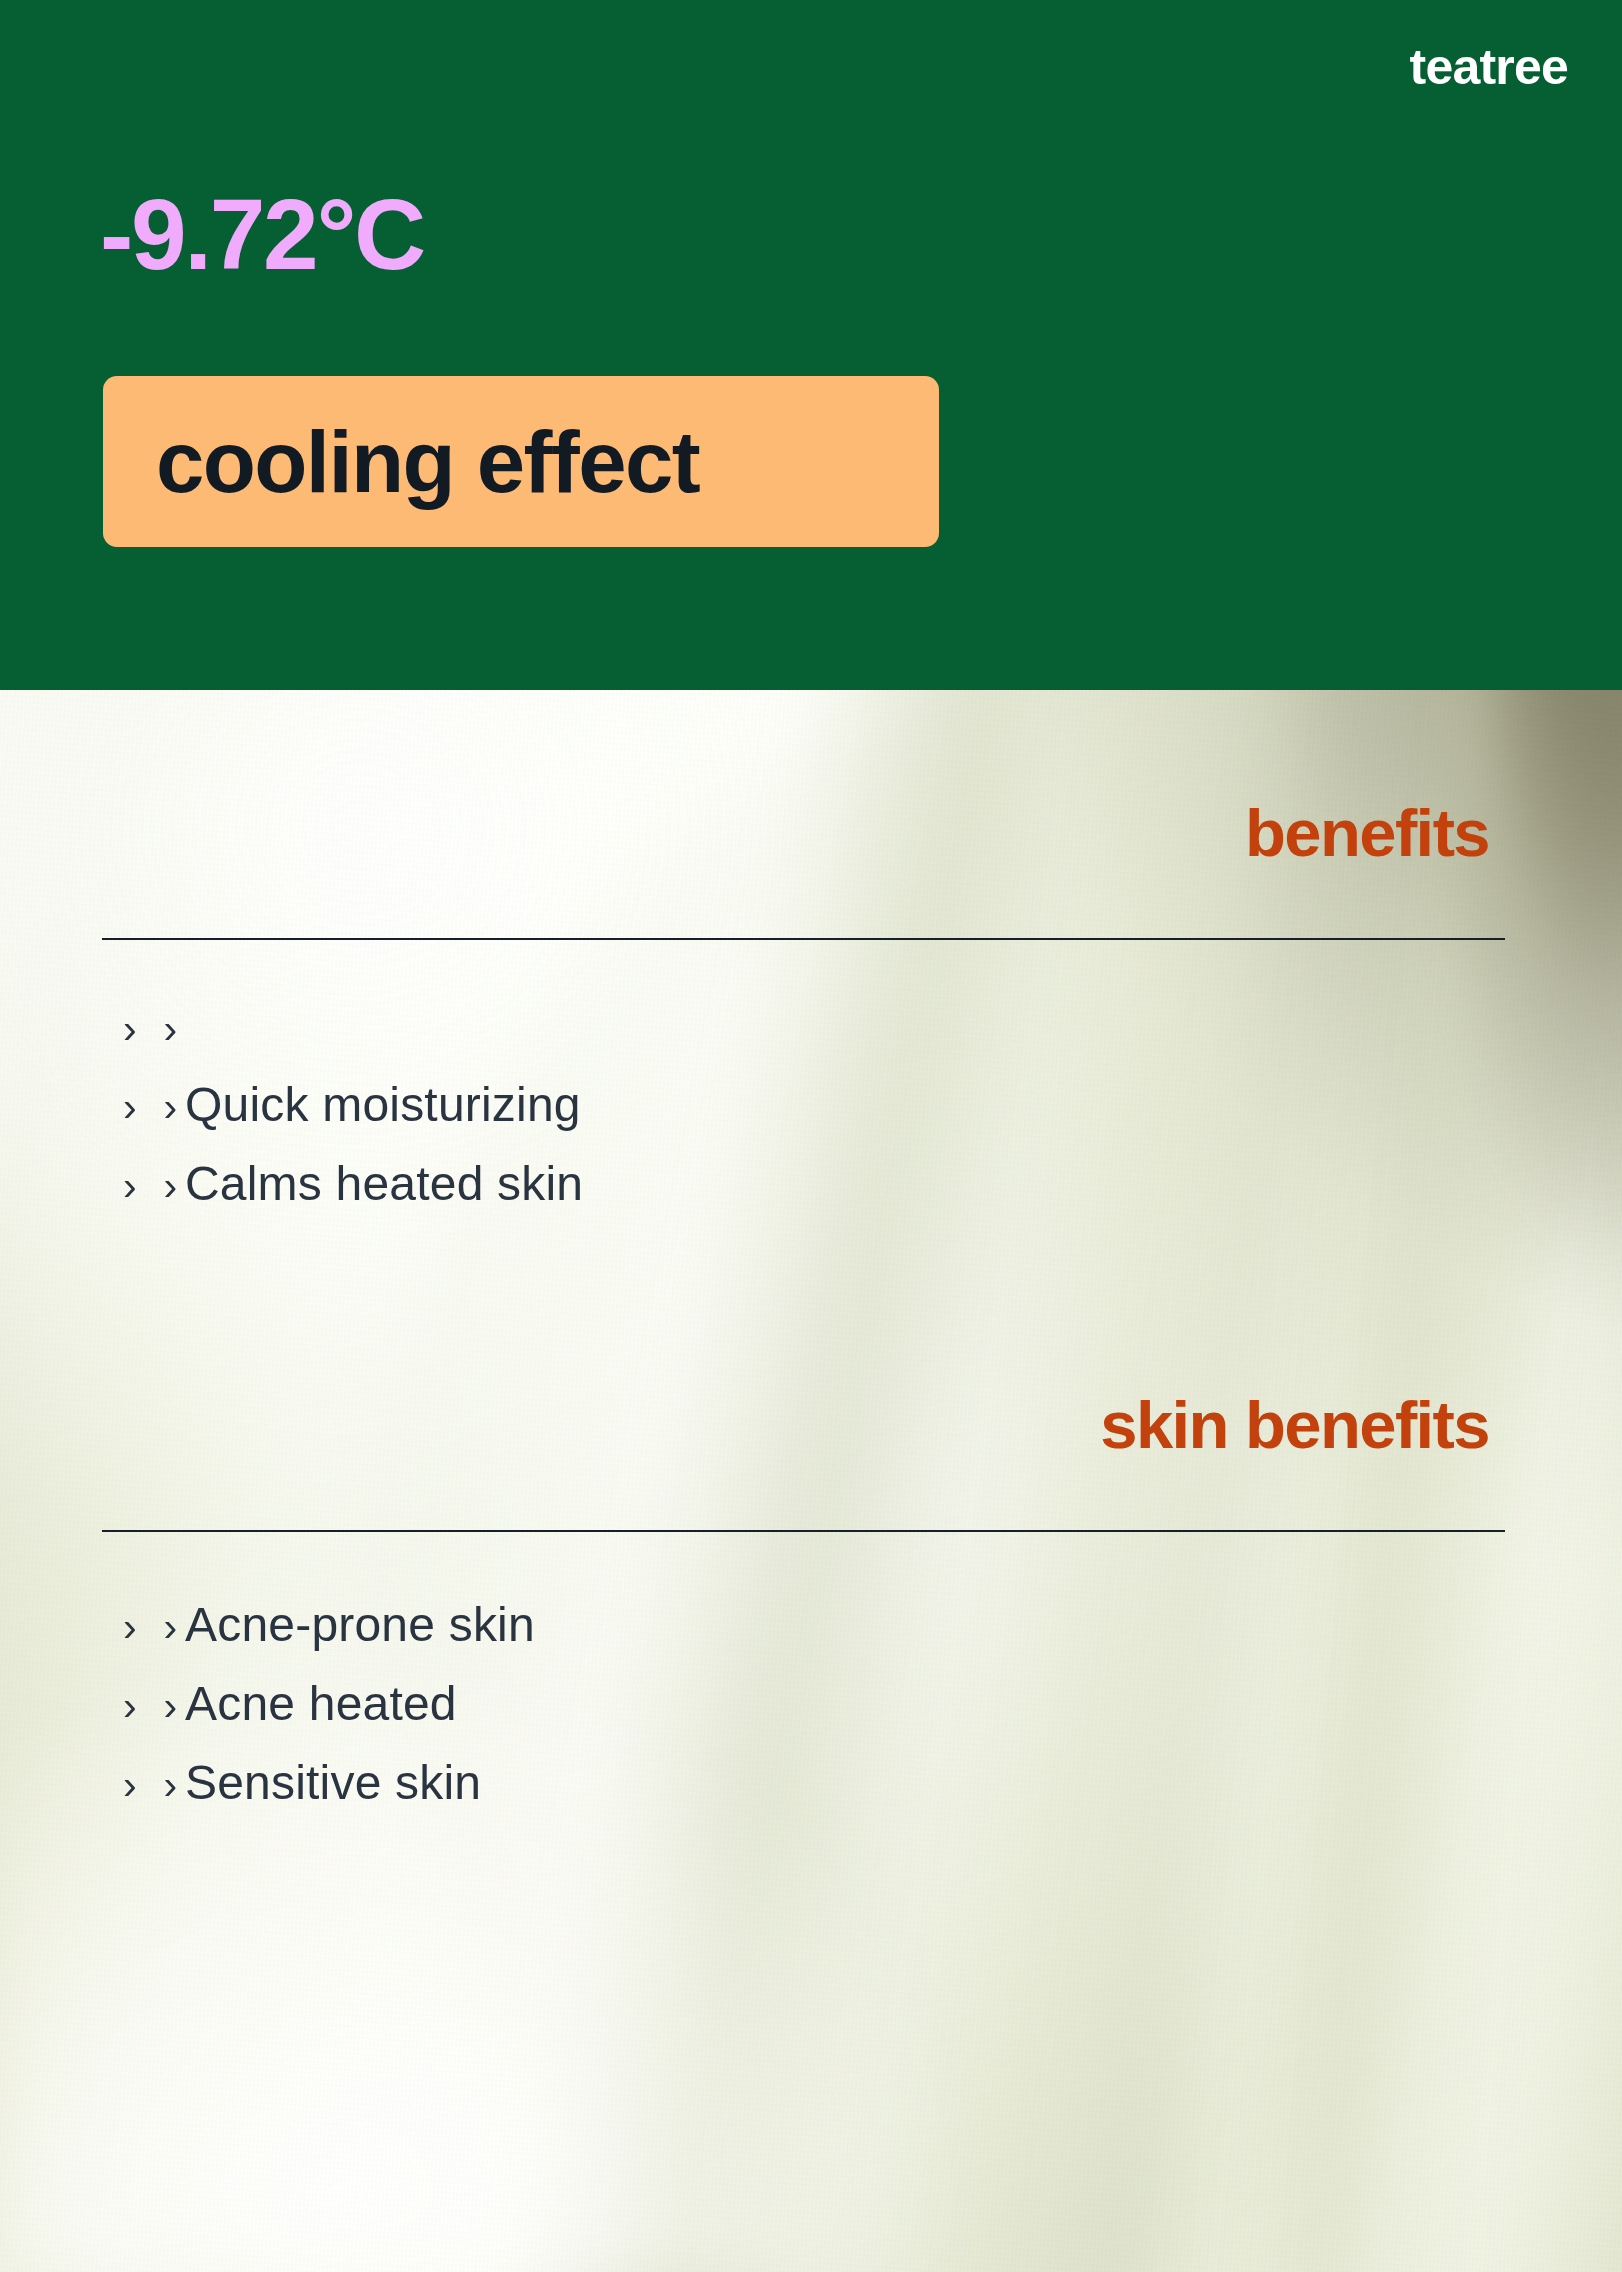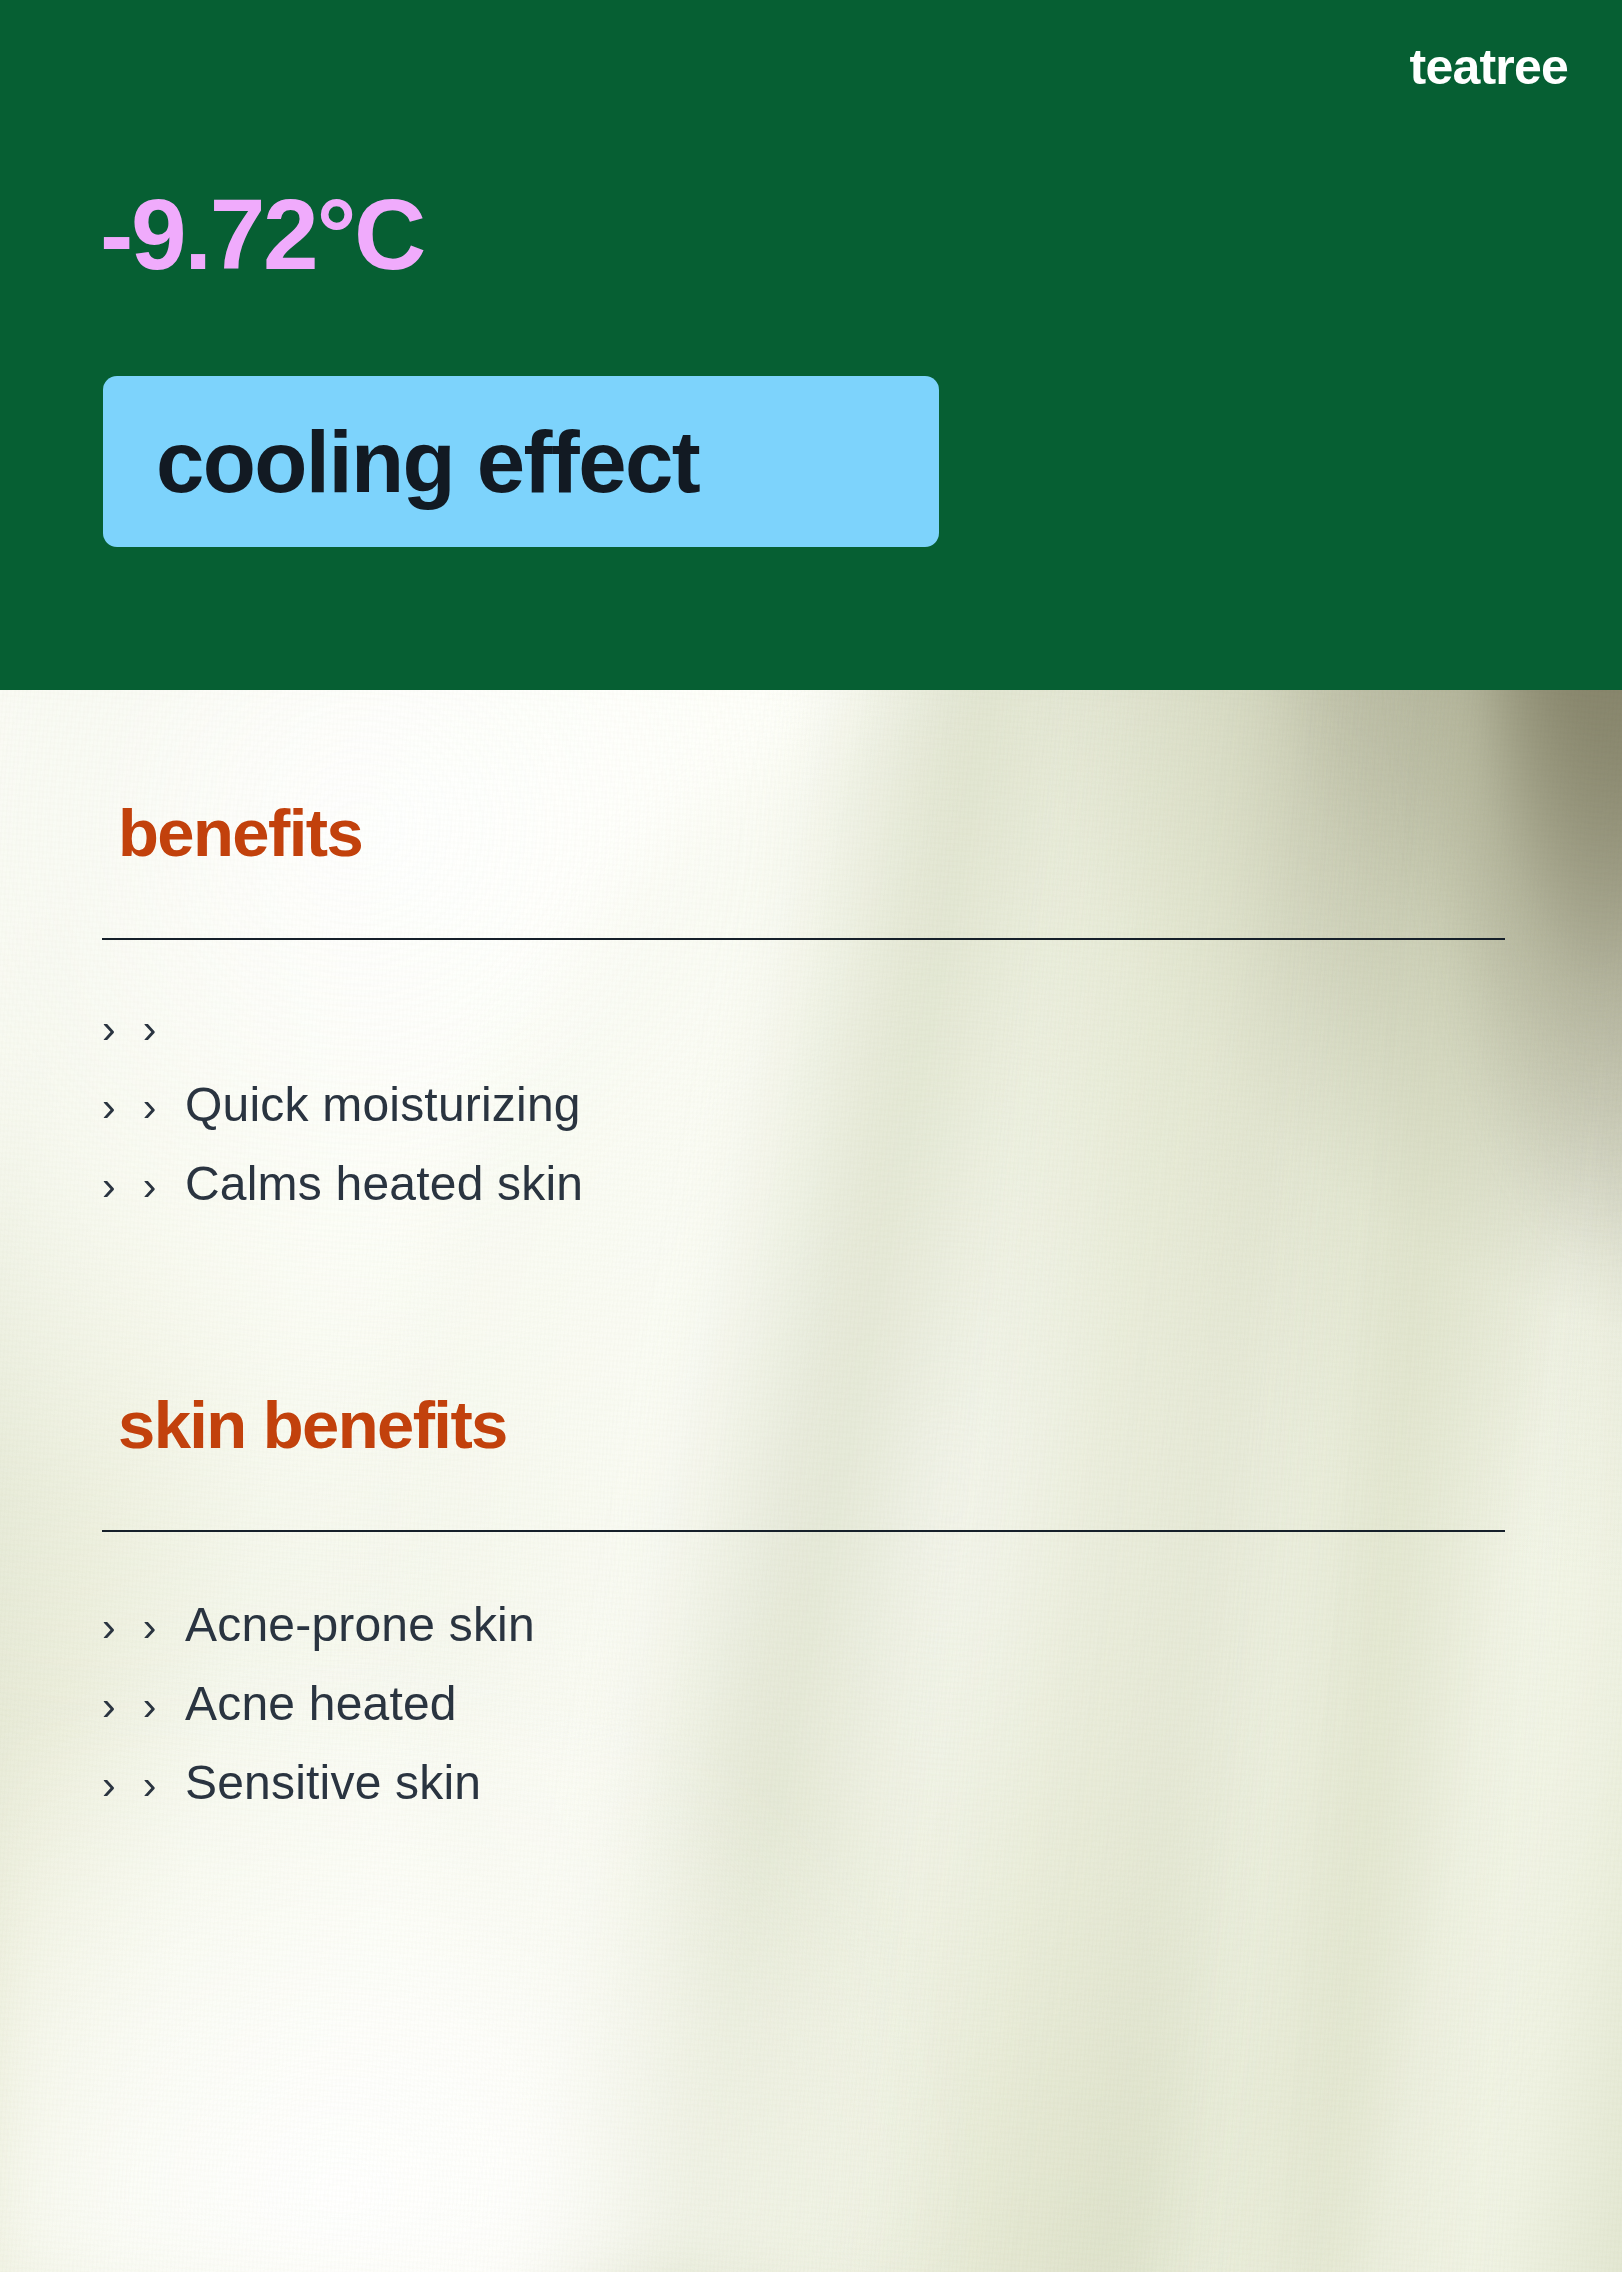--- a/index.html
+++ b/index.html
@@ -2,21 +2,21 @@
 <html style="font-size:12.5px"><head>
 <meta charset="utf-8">
 <style>
   html,body{margin:0;padding:0;}
   body{
     width:1623px;height:2273px;
     background:#fff;
     font-family:"Liberation Sans",sans-serif;
     overflow:hidden;
   }
-  .page{position:relative;width:1623px;height:2273px;overflow:hidden;}
+  .page{position:relative;width:1623px;height:2273px;overflow:hidden;text-align:right;}
 
   
   .photo{
     position:absolute;inset:0;
     background:#eef0e0;
   }
   .photo .base{
     position:absolute;inset:0;
     background:
       
@@ -100,21 +100,21 @@
     font-size:50px;font-weight:700;letter-spacing:-0.8px;line-height:1;
   }
   .temp{
     position:absolute;left:100px;top:184px;
     color:#f0abfc;
     font-size:100px;font-weight:700;letter-spacing:-2.3px;line-height:1;
   }
   .badge{
     position:absolute;left:103px;top:376px;
     width:836px;height:171px;
-    background:#7dd3fc;
+    background:#fdba74;
     border-radius:14px;
     display:flex;align-items:center;
   }
   .badge-label{
     margin-left:53px;
     color:#121A23;
     font-size:87px;font-weight:700;letter-spacing:-1.6px;line-height:1;
   }
 
   

